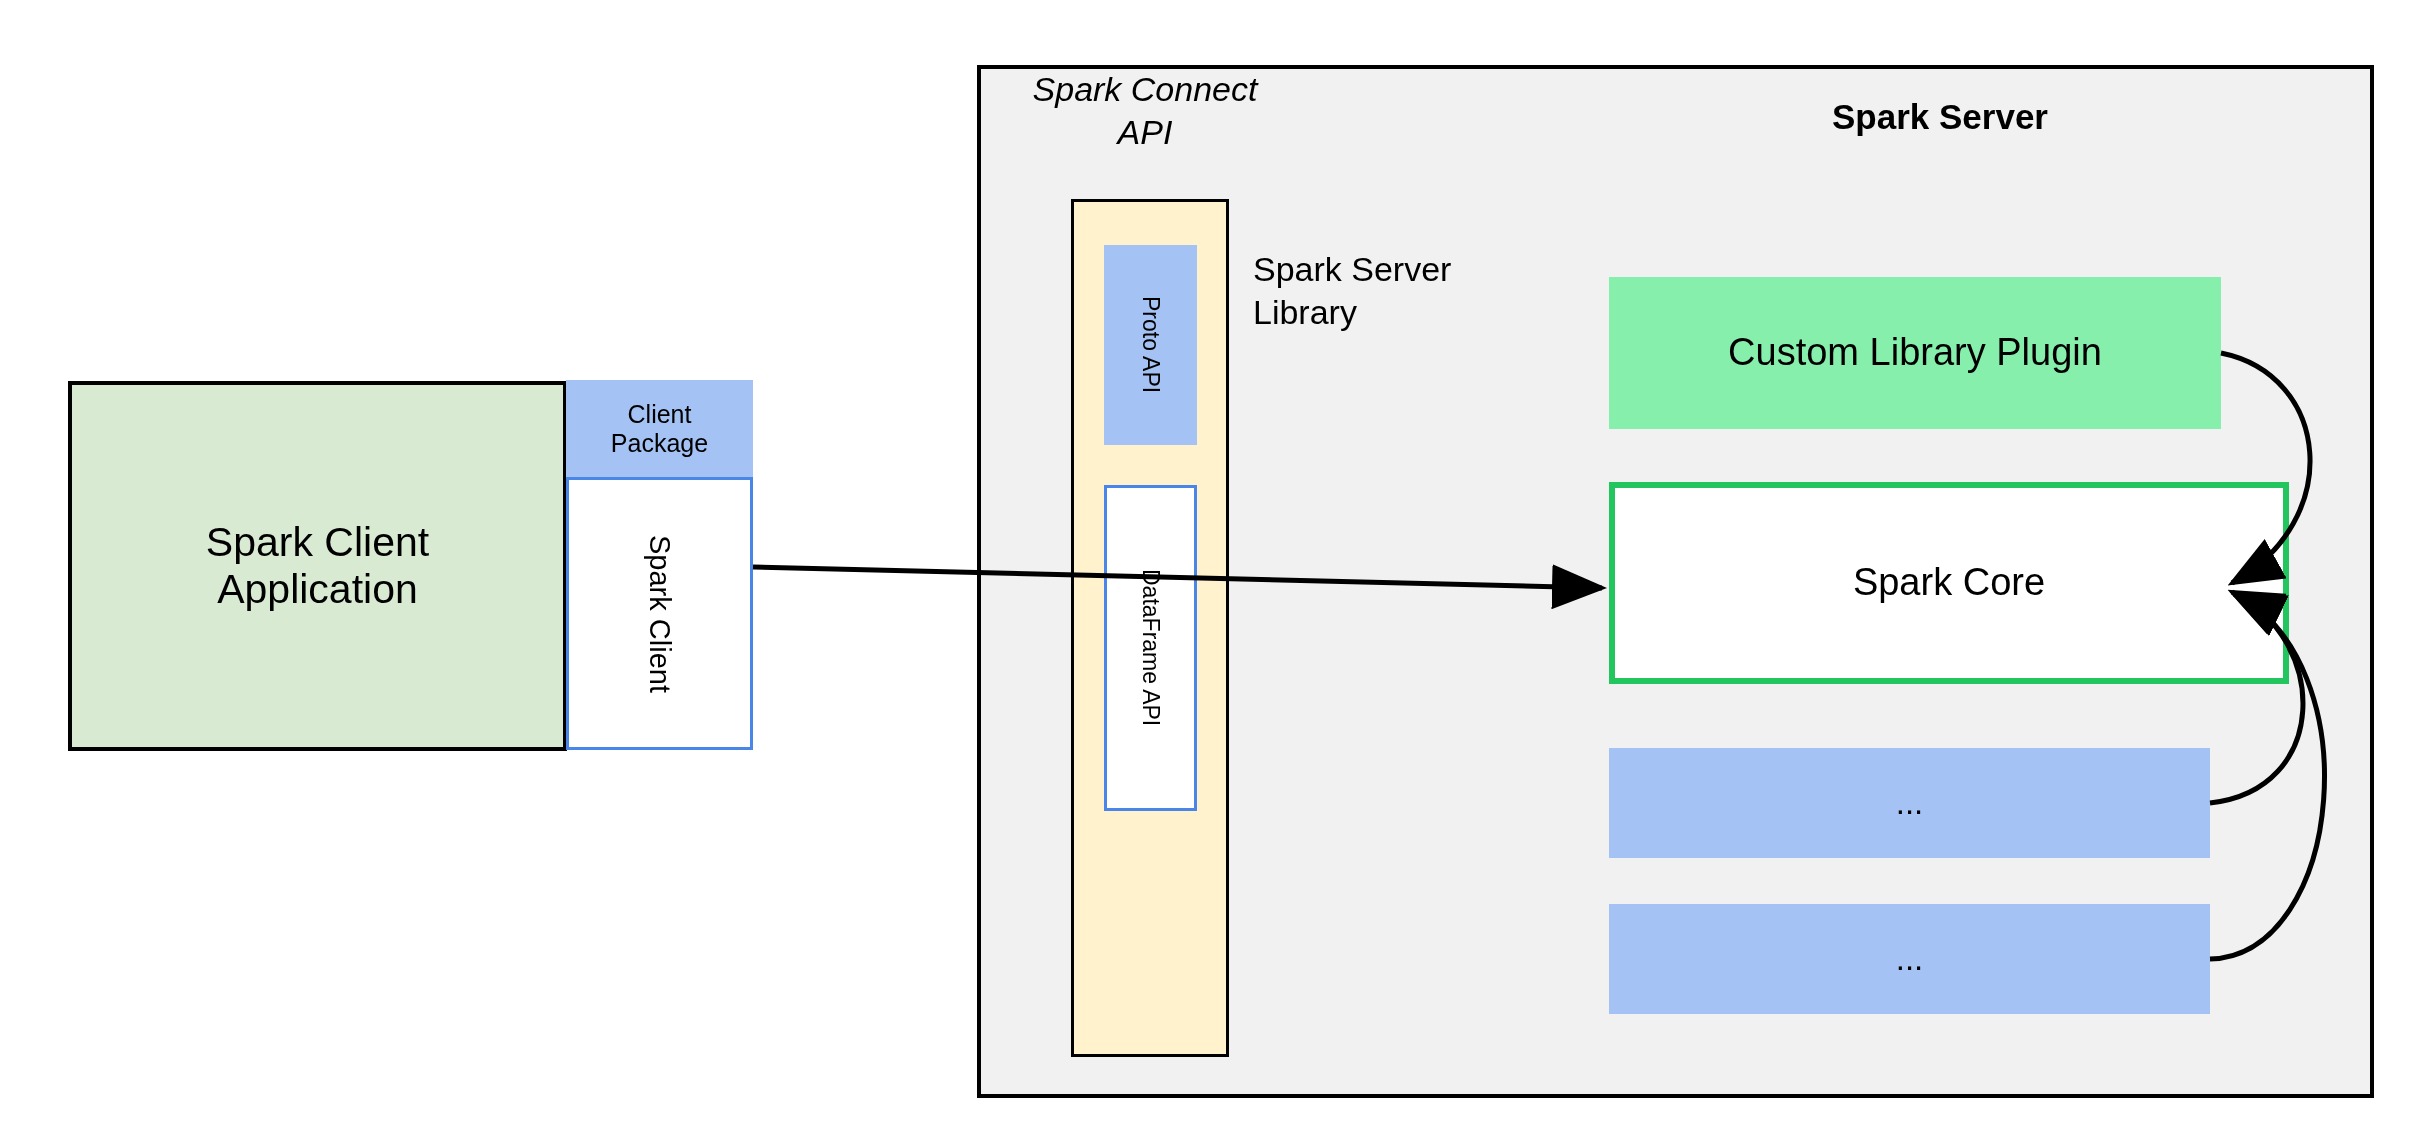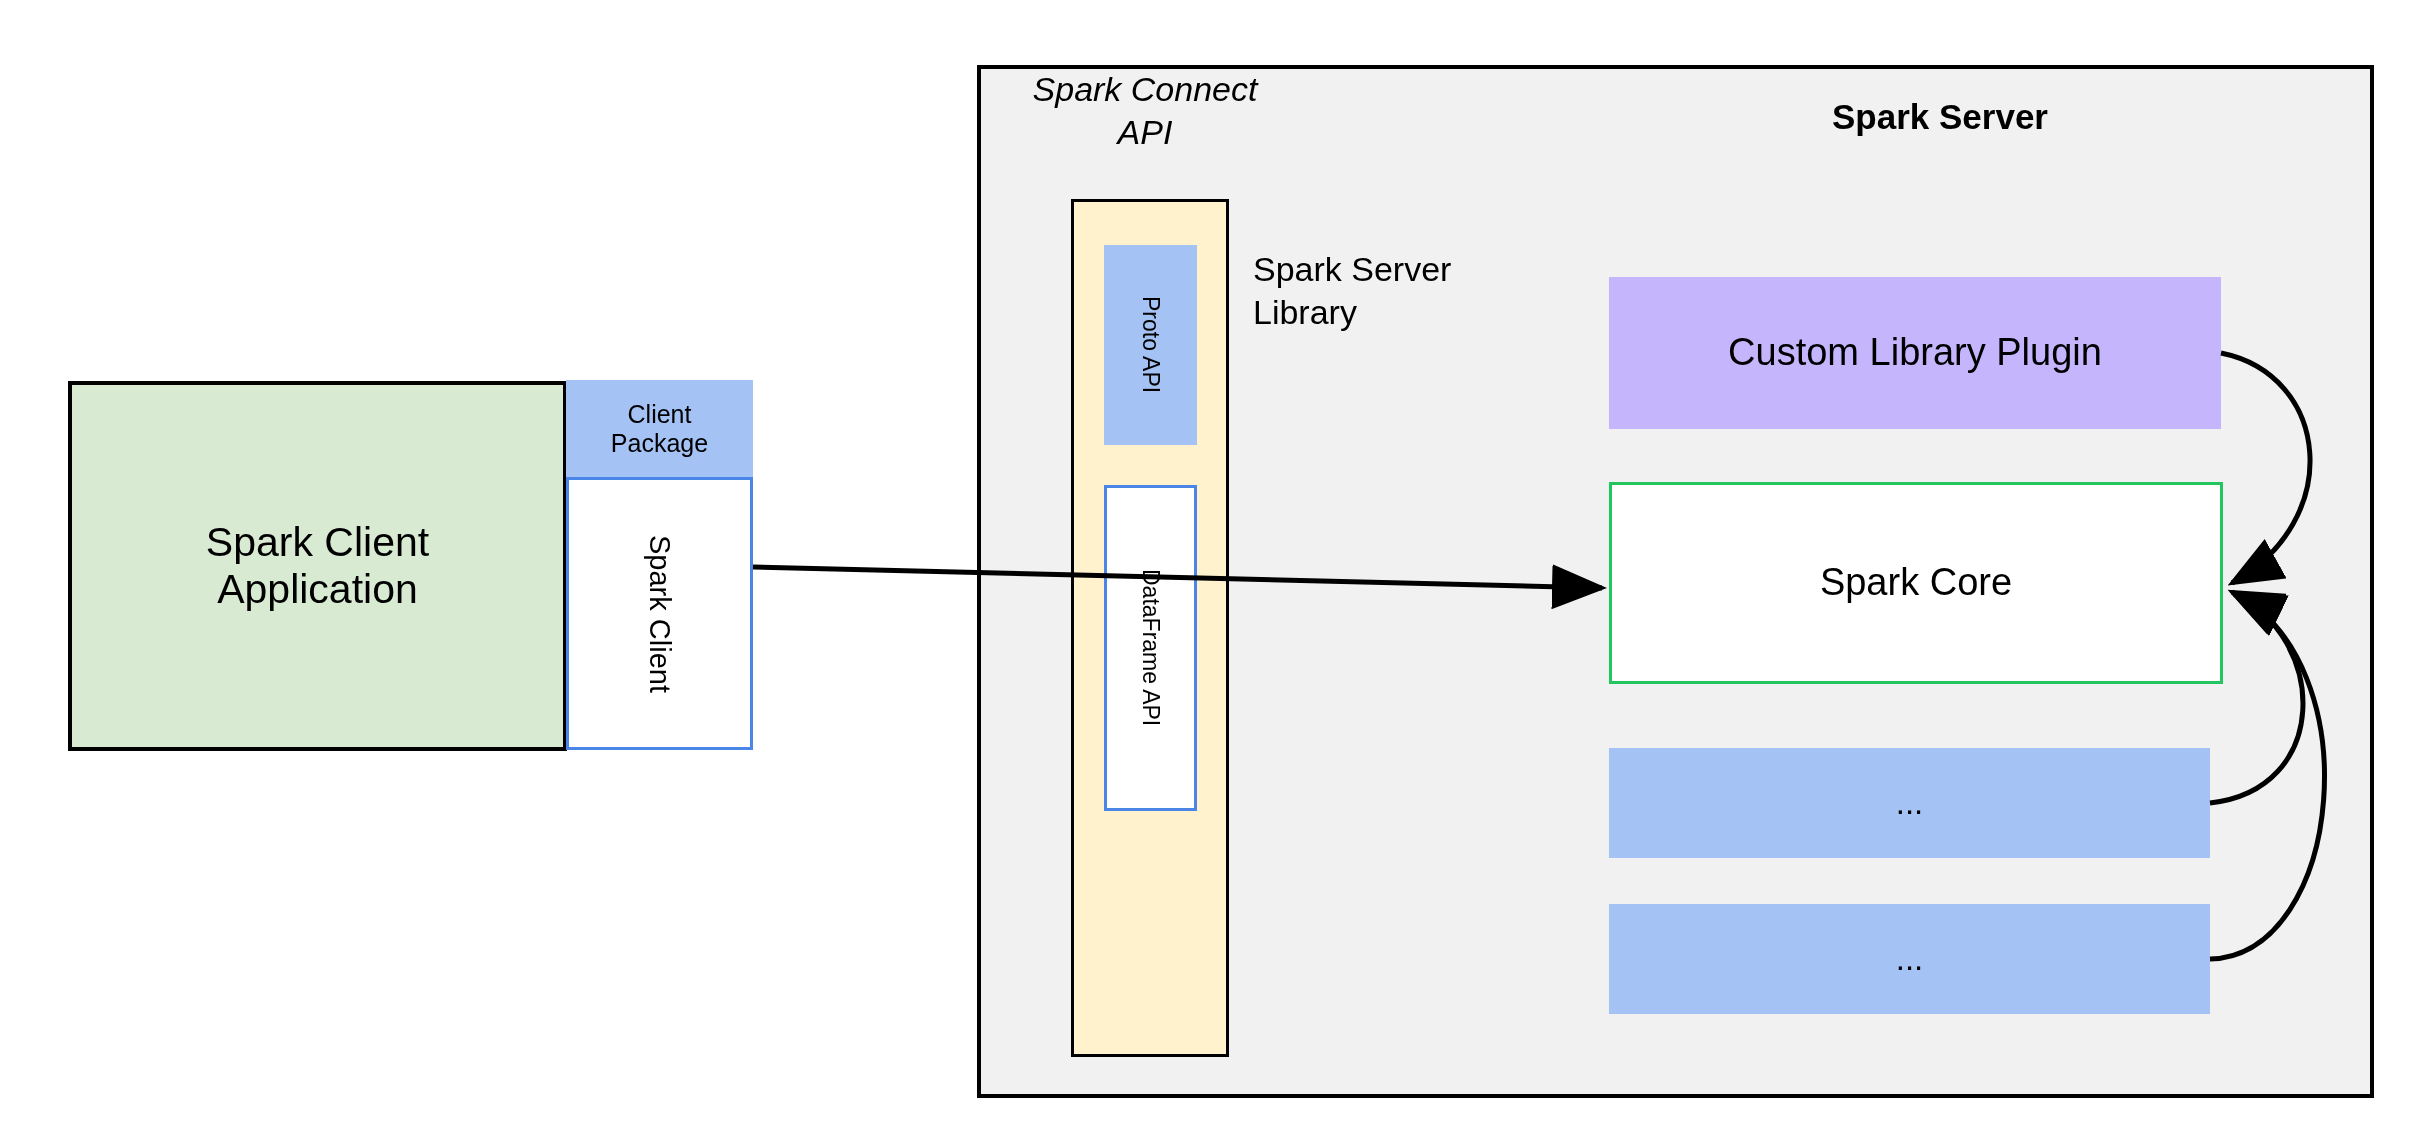--- a/index.html
+++ b/index.html
@@ -122,30 +122,30 @@
     font-size: 34px;
     text-align: left;
     white-space: pre-line;
     line-height: 1.25;
     z-index: 5;
   }
 
   
   #custom-library-plugin-box {
     left: 1609px; top: 277px; width: 612px; height: 152px;
-    background: #c4b5fd;
+    background: #86efac;
     border: none;
     font-size: 38px;
     z-index: 4;
     text-align: right;
   }
   #spark-core-box {
-    left: 1609px; top: 482px; width: 614px; height: 202px;
-    background: #ffffff;
-    border: 3px solid #22c55e;
+    left: 1609px; top: 482px; width: 680px; height: 202px;
+    background: #ffffff;
+    border: 6px solid #22c55e;
     font-size: 38px;
     z-index: 4;
   }
   #ellipsis-box-1 {
     left: 1609px; top: 748px; width: 601px; height: 110px;
     background: #a4c2f4;
     border: none;
     font-size: 33px;
     z-index: 4;
   }

